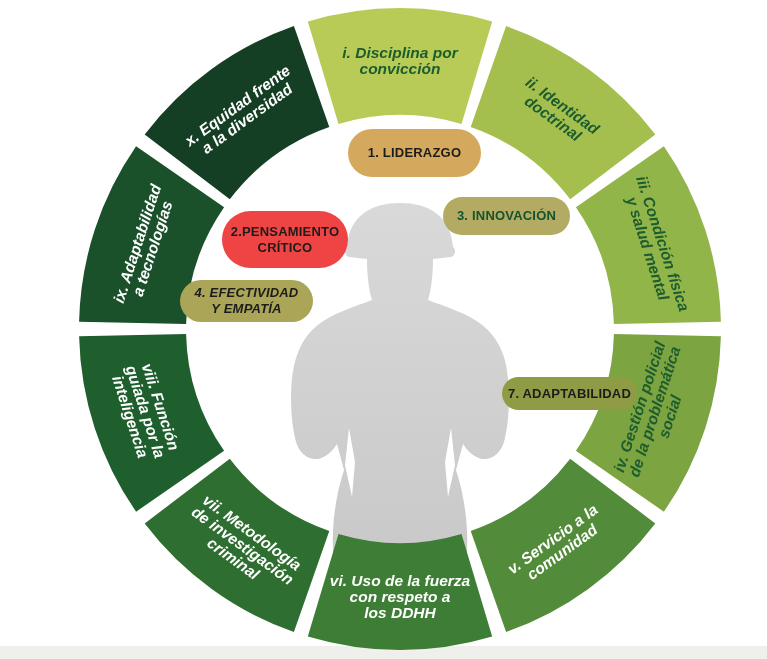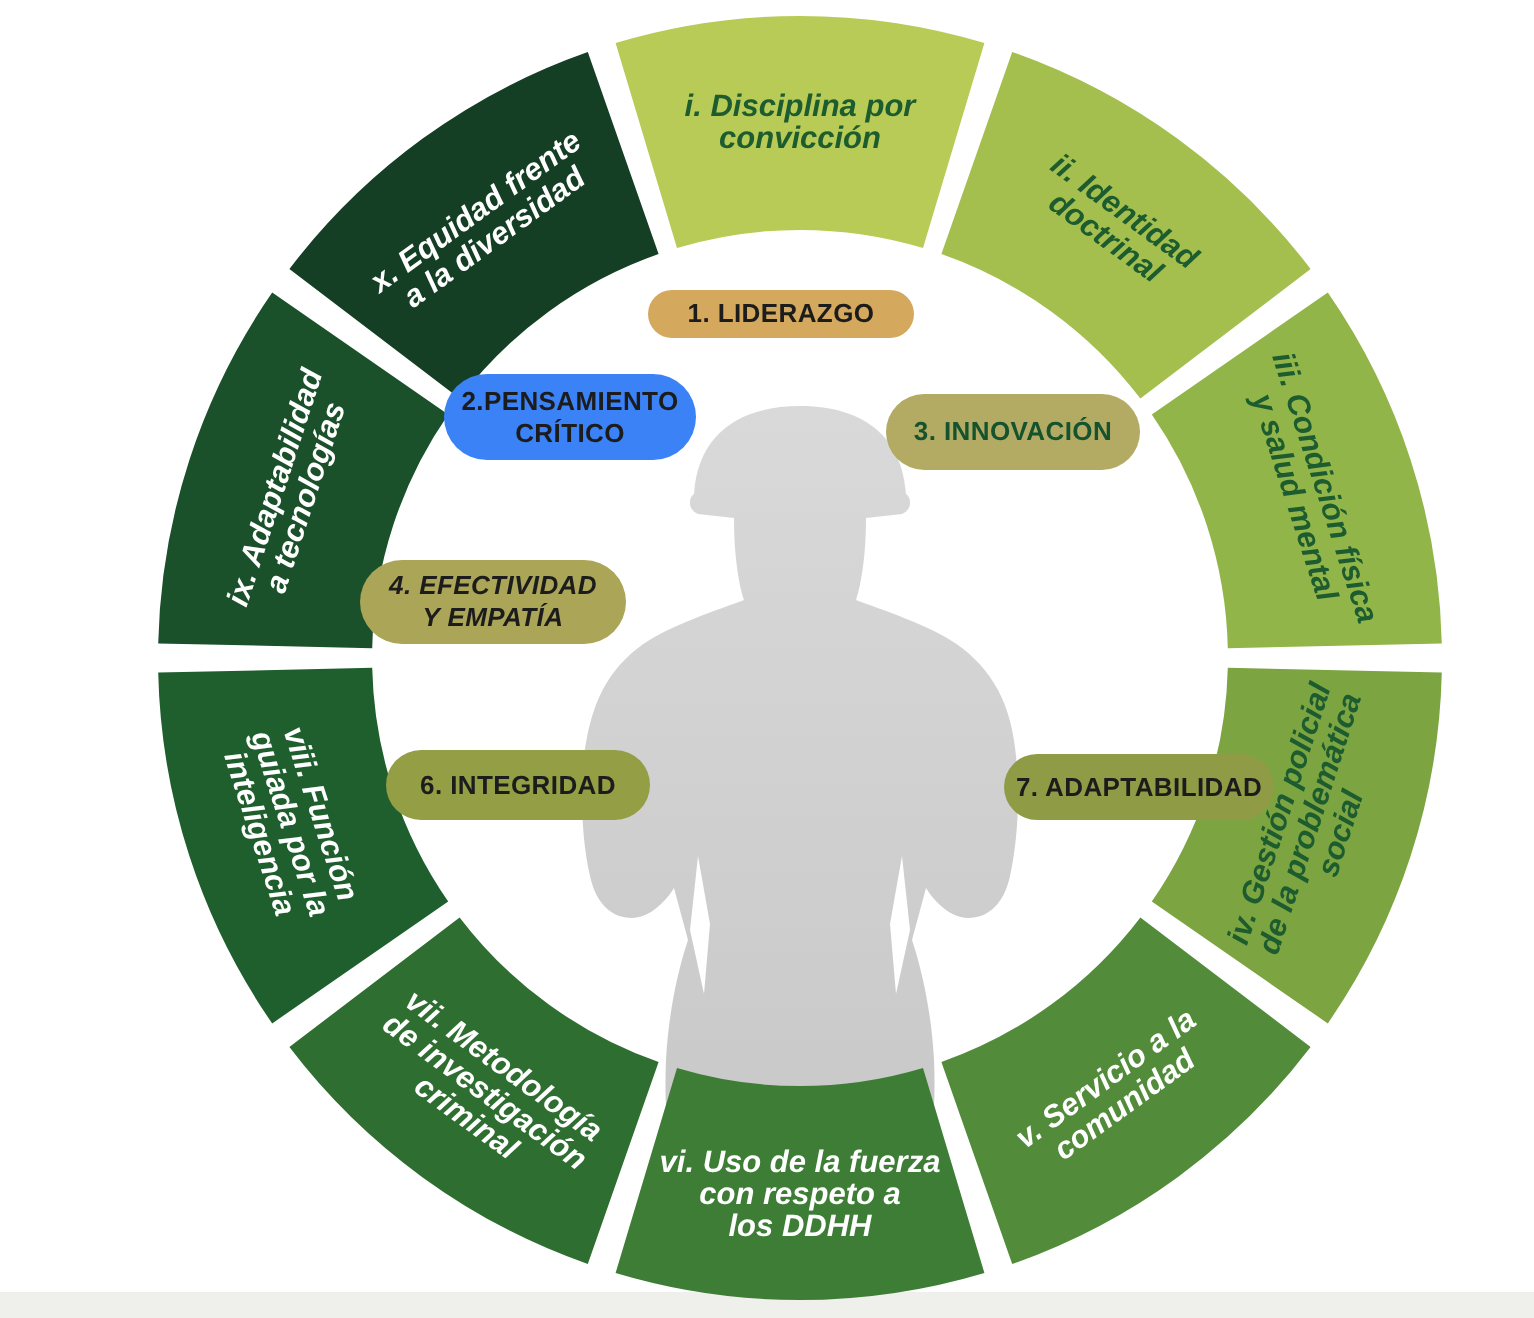--- a/index.html
+++ b/index.html
@@ -46,21 +46,20 @@
       <path d="M 293.9 632.0 A 321 321 0 0 1 144.7 523.5 L 229.8 458.7 A 214 214 0 0 0 329.3 531.0 Z" fill="#2e6e30"></path>
       <text x="242.5" y="545.8" fill="#ffffff" text-anchor="middle" class="seg-label" transform="rotate(36 242.5 545.8)"><tspan x="242.5" dy="-11">vii. Metodología</tspan><tspan x="242.5" dy="16">de investigación</tspan><tspan x="242.5" dy="16">criminal</tspan></text>
       <path d="M 136.1 511.7 A 321 321 0 0 1 79.1 336.3 L 186.1 333.9 A 214 214 0 0 0 224.1 450.8 Z" fill="#1f5f2d"></path>
       <text x="145.1" y="411.8" fill="#ffffff" text-anchor="middle" class="seg-label" transform="rotate(72 145.1 411.8)"><tspan x="145.1" dy="-11">viii. Función</tspan><tspan x="145.1" dy="16">guiada por la</tspan><tspan x="145.1" dy="16">inteligencia</tspan></text>
       <path d="M 79.1 321.7 A 321 321 0 0 1 136.1 146.3 L 224.1 207.2 A 214 214 0 0 0 186.1 324.1 Z" fill="#1a502a"></path>
       <text x="145.1" y="246.2" fill="#ffffff" text-anchor="middle" class="seg-label" transform="rotate(-72 145.1 246.2)"><tspan x="145.1" dy="-3">ix. Adaptabilidad</tspan><tspan x="145.1" dy="16">a tecnologías</tspan></text>
       <path d="M 144.7 134.5 A 321 321 0 0 1 293.9 26.0 L 329.3 127.0 A 214 214 0 0 0 229.8 199.3 Z" fill="#143f24"></path>
       <text x="242.5" y="112.2" fill="#ffffff" text-anchor="middle" class="seg-label" transform="rotate(-36 242.5 112.2)"><tspan x="242.5" dy="-3">x. Equidad frente</tspan><tspan x="242.5" dy="16">a la diversidad</tspan></text>
     </svg>
 
-  <div class="pill" style="left: 324px; top: 129px; width: 133px; height: 24px; background: rgb(212, 169, 93); color: rgb(28, 28, 28); margin-top: 16px;"><span>1. LIDERAZGO</span></div>
-  <div class="pill" style="left: 222px; top: 187px; width: 126px; height: 43px; background: #3b82f6; color: rgb(28, 28, 28);"><span>2.PENSAMIENTO
+  <div class="pill" style="left: 348px; top: 129px; width: 133px; height: 48px; background: rgb(212, 169, 93); color: rgb(28, 28, 28);"><span>1. LIDERAZGO</span></div>
+  <div class="pill" style="left: 222px; top: 211px; width: 126px; height: 57px; background: #ef4444; color: rgb(28, 28, 28);"><span>2.PENSAMIENTO
 CRÍTICO</span></div>
   <div class="pill" style="left: 443px; top: 197px; width: 127px; height: 38px; background: rgb(179, 171, 99); color: #14532d;"><span>3. INNOVACIÓN</span></div>
   <div class="pill" style="left: 180px; top: 280px; width: 133px; height: 42px; background: rgb(170, 165, 87); color: rgb(28, 28, 28); font-style: italic;"><span>4. EFECTIVIDAD
 Y EMPATÍA</span></div>
-  <div class="pill" style="left: 193px; top: 375px; width: 132px; height: 35px; background: rgb(147, 158, 69); color: rgb(28, 28, 28);"><span>6. INTEGRIDAD</span></div>
   <div class="pill" style="left: 470px; top: 377px; width: 135px; height: 33px; background: rgb(144, 156, 69); color: rgb(28, 28, 28); margin-left: 32px;"><span>7. ADAPTABILIDAD</span></div>
 </div>
 
 </body></html>

